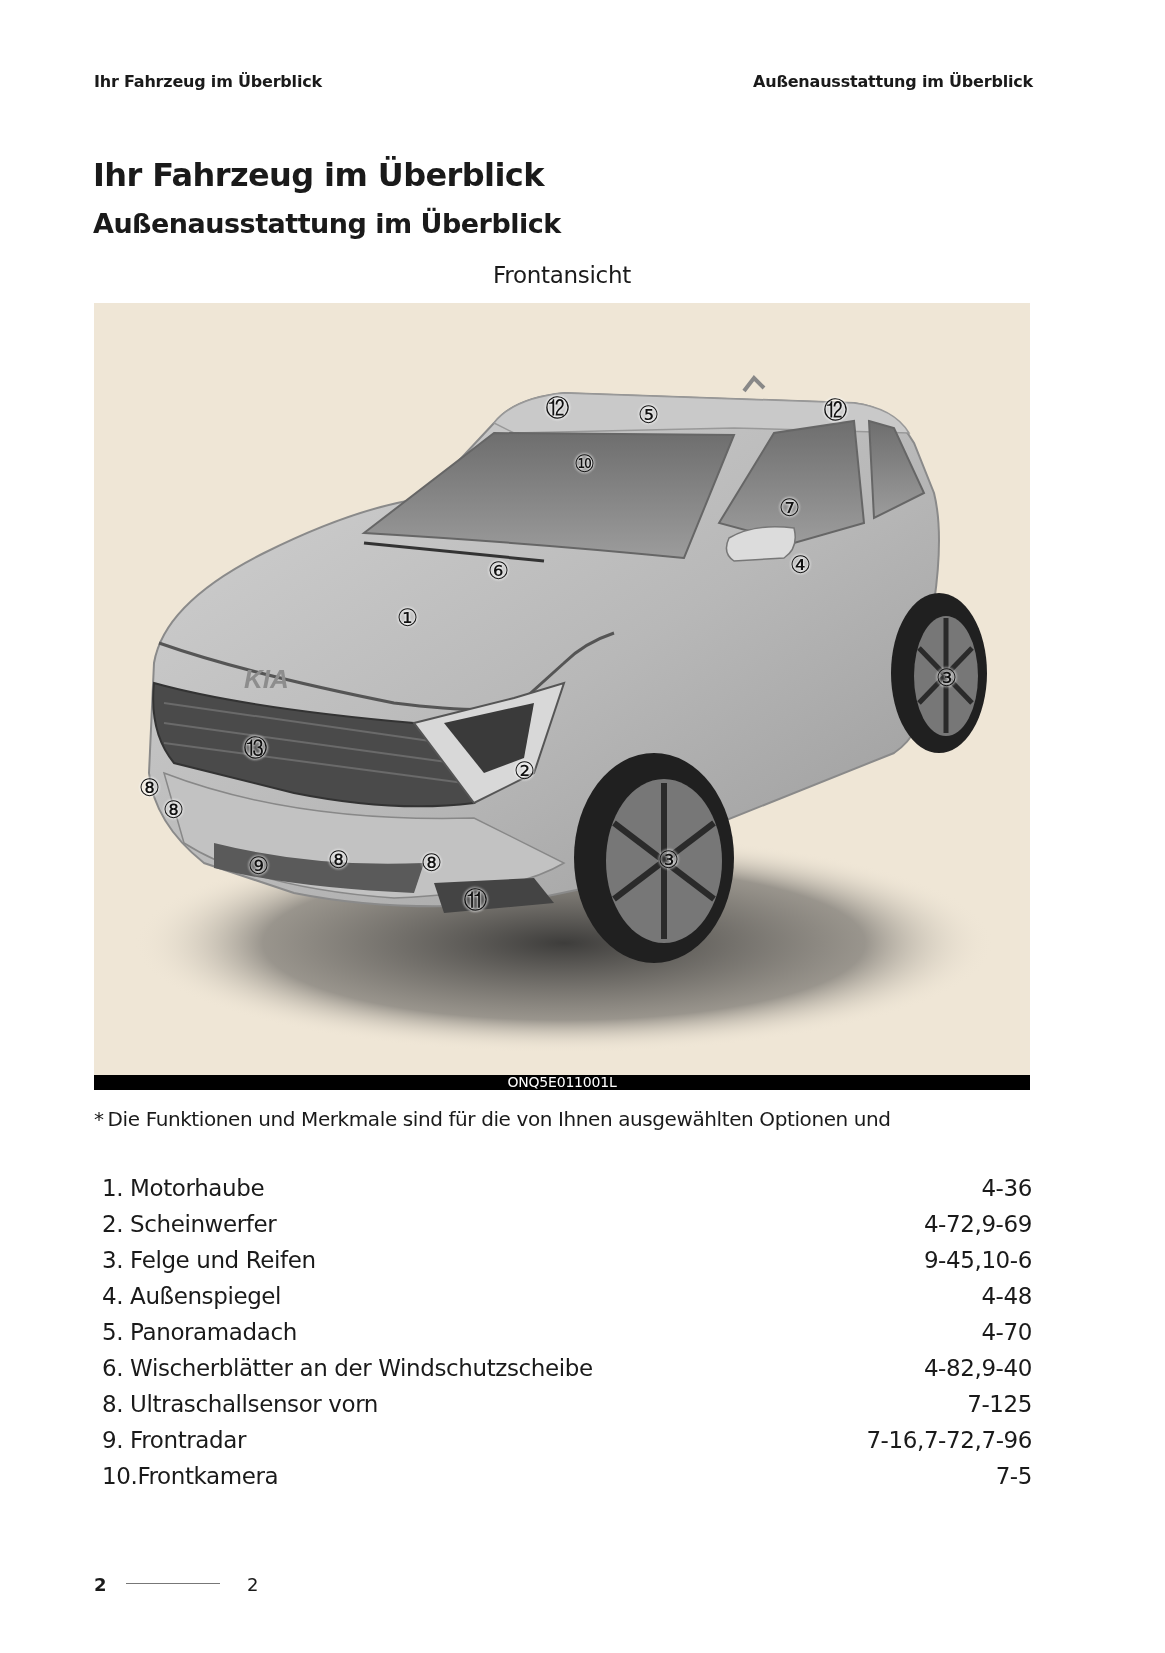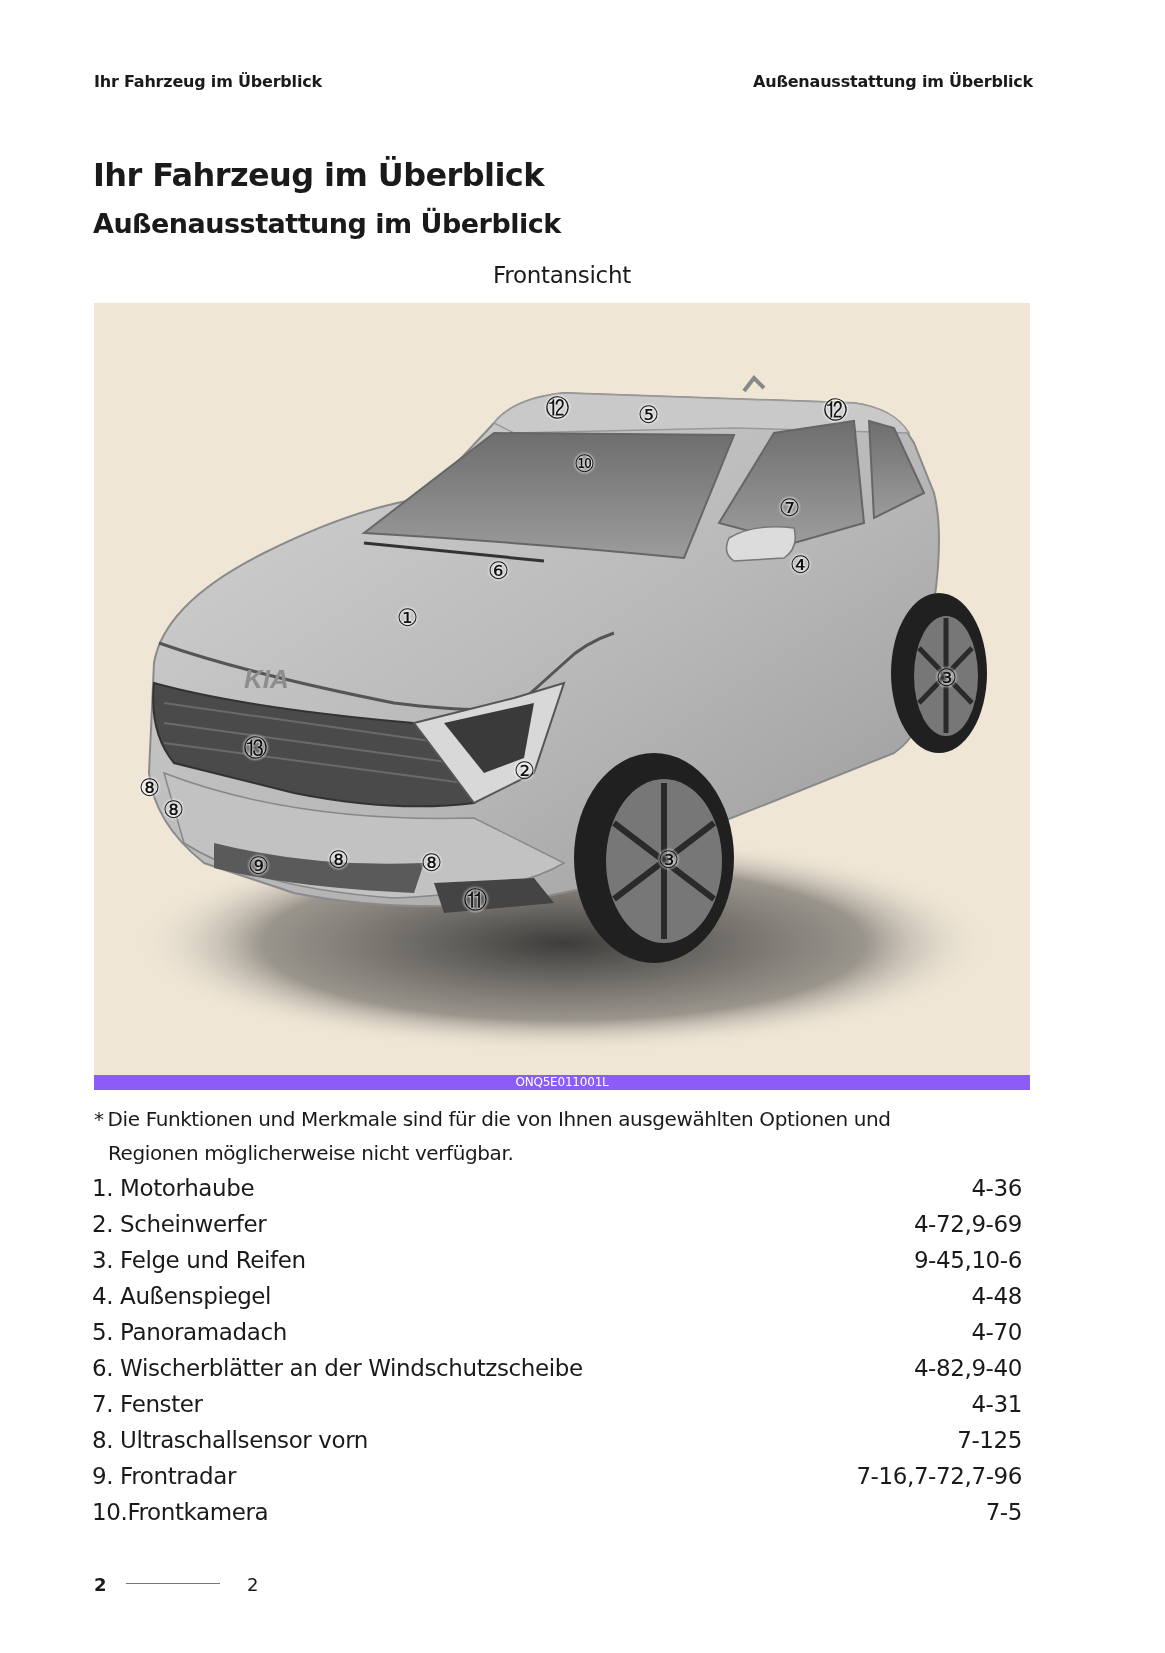--- a/index.html
+++ b/index.html
@@ -7,34 +7,34 @@
          font-family:"DejaVu Sans", sans-serif; color:#1a1a1a; }
   .abs { position:absolute; }
   .running-head { top:72px; font-size:16px; font-weight:bold; letter-spacing:-0.2px; }
   .rh-left { left:94px; }
   .rh-right { right:132px; }
   .title1 { left:93px; top:156px; font-size:32px; font-weight:bold; letter-spacing:-0.6px; }
   .title2 { left:93px; top:208px; font-size:27px; font-weight:bold; letter-spacing:-0.5px; }
   .view-label { left:94px; width:936px; top:262px; text-align:center; font-size:23px; letter-spacing:-0.3px; }
 
   .figure { left:94px; top:303px; width:936px; height:772px; background:#efe6d6; overflow:hidden; }
-  .caption-bar { left:94px; top:1075px; width:936px; height:15px; background:#8b5cf6;
-                 color:#ffffff; font-size:12px; line-height:15px; text-align:center; letter-spacing:-0.2px; }
+  .caption-bar { left:94px; top:1075px; width:936px; height:15px; background:#000000;
+                 color:#ffffff; font-size:14px; line-height:15px; text-align:center; letter-spacing:-0.2px; }
   .figure svg { position:absolute; left:0; top:0; }
 
   .callout { position:absolute; width:22px; height:22px; margin-left:-11px; margin-top:-11px;
              border:2px solid #1a1a1a; border-radius:50%; background:#ffffff; box-sizing:border-box;
              font-size:13px; line-height:18px; text-align:center; font-weight:bold; color:#1a1a1a;
              font-family:"Liberation Sans", sans-serif; letter-spacing:-1px; }
 
   .note { left:94px; top:1102px; width:940px; font-size:20px; line-height:34px; letter-spacing:-0.4px; }
   .note .star { margin-right:4px; }
   .note .line2 { padding-left:14px; }
 
-  .items { left:92px; top:1170px; width:930px; }
+  .items { left:102px; top:1170px; width:930px; }
   .item { display:flex; justify-content:space-between; height:36px; line-height:36px;
           font-size:23px; letter-spacing:-0.4px; }
   .item .num { display:inline-block; }
   .item .ref { text-align:left; }
 
   .footer-num-bold { left:94px; top:1574px; font-size:18px; font-weight:bold; }
   .footer-line { left:126px; top:1583px; width:94px; height:1px; background:#777; }
   .footer-num { left:247px; top:1574px; font-size:18px; }
 </style>
 </head>
@@ -136,21 +136,20 @@
       <div class="callout" style="left: 381px; top: 599px; border: none; background: transparent; font-size: 24px; line-height: 22px; width: 26px; height: 26px; margin-left: -13px; margin-top: -13px; font-family: &quot;DejaVu Sans&quot;, sans-serif; font-weight: normal; color: rgb(17, 17, 17); text-shadow: rgb(255, 255, 255) 0px 0px 3px, rgb(255, 255, 255) 0px 0px 3px;">⑪</div>
       <div class="callout" style="left: 574px; top: 559px; border: none; background: transparent; font-size: 24px; line-height: 22px; width: 26px; height: 26px; margin-left: -13px; margin-top: -13px; font-family: &quot;DejaVu Sans&quot;, sans-serif; font-weight: normal; color: rgb(17, 17, 17); text-shadow: rgb(255, 255, 255) 0px 0px 3px, rgb(255, 255, 255) 0px 0px 3px;">③</div>
       <div class="callout" style="left: 852px; top: 377px; border: none; background: transparent; font-size: 24px; line-height: 22px; width: 26px; height: 26px; margin-left: -13px; margin-top: -13px; font-family: &quot;DejaVu Sans&quot;, sans-serif; font-weight: normal; color: rgb(17, 17, 17); text-shadow: rgb(255, 255, 255) 0px 0px 3px, rgb(255, 255, 255) 0px 0px 3px;">③</div>
     </div>
 </div>
 
 <div class="abs caption-bar">ONQ5E011001L</div>
 
 <div class="abs note">
   <div><span class="star">*</span><span>Die Funktionen und Merkmale sind für die von Ihnen ausgewählten Optionen und</span></div>
-  <div class="line2">Regionen möglicherweise nicht verfügbar.</div>
 </div>
 
 <div class="abs items">
   <div class="item">
       <span><span class="num">1.</span> <span>Motorhaube</span></span>
       <span class="ref">4-36</span>
     </div>
   <div class="item">
       <span><span class="num">2.</span> <span>Scheinwerfer</span></span>
       <span class="ref">4-72,9-69</span>
@@ -165,24 +164,20 @@
     </div>
   <div class="item">
       <span><span class="num">5.</span> <span>Panoramadach</span></span>
       <span class="ref">4-70</span>
     </div>
   <div class="item">
       <span><span class="num">6.</span> <span>Wischerblätter an der Windschutzscheibe</span></span>
       <span class="ref">4-82,9-40</span>
     </div>
   <div class="item">
-      <span><span class="num">7.</span> <span>Fenster</span></span>
-      <span class="ref">4-31</span>
-    </div>
-  <div class="item">
       <span><span class="num">8.</span> <span>Ultraschallsensor vorn</span></span>
       <span class="ref">7-125</span>
     </div>
   <div class="item">
       <span><span class="num">9.</span> <span>Frontradar</span></span>
       <span class="ref">7-16,7-72,7-96</span>
     </div>
   <div class="item">
       <span><span class="num">10.</span><span>Frontkamera</span></span>
       <span class="ref">7-5</span>

